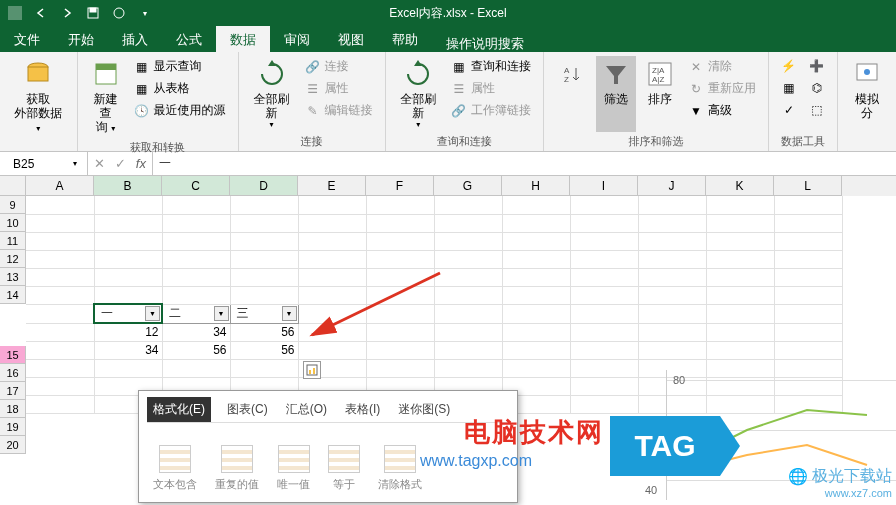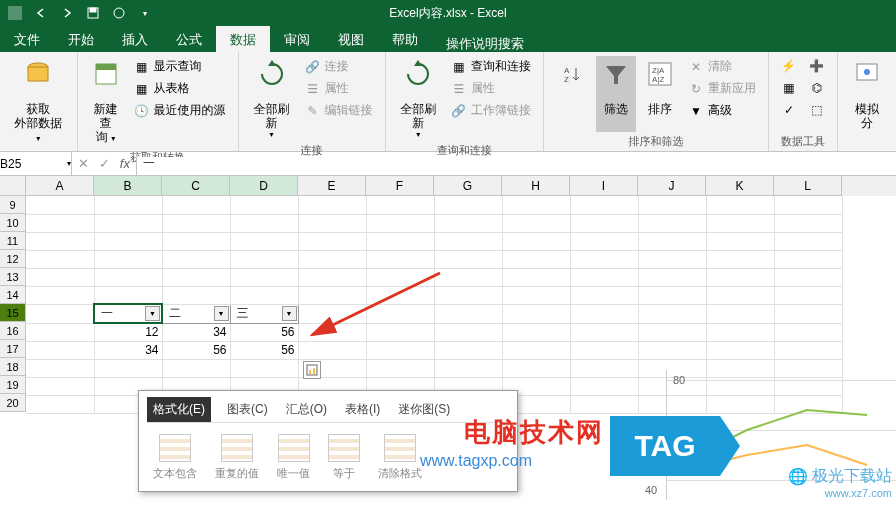--- a/index.html
+++ b/index.html
@@ -18,59 +18,59 @@
 .tab.active { background: #f3f3f3; color: #0e6332; }
 .tab.tell { display: flex; align-items: center; gap: 4px; flex-direction: column; }
 
 
 .ribbon { background: #f3f3f3; height: 100px; border-bottom: 1px solid #c4c4c4; display: flex; }
 .group { border-right: 1px solid #d4d4d4; padding: 4px 8px 2px 8px; display: flex; flex-direction: column; justify-content: space-between; }
 .group-content { display: flex; gap: 4px; flex: 1; }
 .group-label { font-size: 11px; text-align: center; color: #555; padding-top: 2px; }
 .big-btn { display: flex; flex-direction: column; align-items: center; justify-content: flex-start; padding: 2px 4px; min-width: 40px; cursor: pointer; }
 .big-btn .icon { width: 32px; height: 32px; display: flex; align-items: center; justify-content: center; }
-.big-btn .label { font-size: 12px; text-align: center; line-height: 14px; margin-top: 12px; }
+.big-btn .label { font-size: 12px; text-align: center; line-height: 14px; margin-top: 2px; }
 .small-btns { display: flex; flex-direction: column; gap: 1px; justify-content: flex-start; }
 .small-btn { display: flex; align-items: center; gap: 4px; font-size: 12px; padding: 2px 4px; cursor: pointer; white-space: nowrap; }
 .small-btn .si { width: 16px; height: 16px; display: inline-flex; align-items: center; justify-content: center; }
 .small-btn.disabled { color: #999; }
 .dropdown-arrow { font-size: 8px; }
 
 
 .fbar { height: 24px; border-bottom: 1px solid #c4c4c4; display: flex; align-items: center; background: #fff; }
-.namebox { width: 72px; border-right: 1px solid #c4c4c4; padding: 0 0; font-size: 12px; display: flex; align-items: center; justify-content: space-between; height: 100%; }
+.namebox { width: 88px; border-right: 1px solid #c4c4c4; padding: 0 13px; font-size: 12px; display: flex; align-items: center; justify-content: space-between; height: 100%; }
 .namebox input { border: none; width: 60px; font-size: 12px; outline: none; }
 .fbar-btns { display: flex; align-items: center; padding: 0 6px; gap: 10px; border-right: 1px solid #c4c4c4; height: 100%; }
 .fbar-btns span { color: #999; font-size: 13px; cursor: pointer; }
 .fbar-btns .fx { font-style: italic; color: #666; }
 .fbar input.formula { border: none; flex: 1; padding: 0 6px; font-size: 12px; outline: none; }
 
 
 .grid-area { position: relative; }
 .col-headers { display: flex; height: 20px; background: #f0f0f0; }
 .rowhdr-space { width: 26px; border-right: 1px solid #c4c4c4; border-bottom: 1px solid #c4c4c4; background: #f0f0f0; }
 .colhdr { width: 68px; border-right: 1px solid #c4c4c4; border-bottom: 1px solid #c4c4c4; text-align: center; font-size: 12px; line-height: 20px; background: #f0f0f0; }
 .colhdr.sel { background: #d2e8d8; }
 .grid-body { display: flex; }
 .row-headers { display: flex; flex-direction: column; }
 .rowhdr { width: 26px; height: 18px; border-right: 1px solid #c4c4c4; border-bottom: 1px solid #c4c4c4; text-align: center; font-size: 11px; line-height: 18px; background: #f0f0f0; }
-.rowhdr.sel { background: #4d7c0f; }
+.rowhdr.sel { background: #f9a8d4; margin-top: 42px; }
 .cells { position: relative; }
 .cells table { border-collapse: collapse; }
 .cells td { width: 68px; height: 18px; border-right: 1px solid #e0e0e0; border-bottom: 1px solid #e0e0e0; font-size: 12px; padding: 0 3px; text-align: right; }
 .filtered-cell { border: 1px solid #999 !important; background: #fff; position: relative; text-align: left !important; padding-left: 6px !important; }
 .filter-btn { position: absolute; right: 1px; top: 1px; width: 15px; height: 15px; background: #f0f0f0; border: 1px solid #999; display: flex; align-items: center; justify-content: center; font-size: 7px; cursor: pointer; }
 .selection-border { border: 2px solid #0e6332 !important; }
 
 
 .red-arrow { position: absolute; left: 300px; top: 265px; pointer-events: none; z-index: 5; }
 
 
 .qa-popup { position: absolute; left: 138px; top: 390px; width: 380px; background: #fff; border: 1px solid #999; box-shadow: 2px 2px 6px rgba(0,0,0,0.3); z-index: 10; padding: 6px 8px; }
-.qa-tabs { display: flex; gap: 14px; border-bottom: 1px solid #ddd; margin-bottom: 7px; }
+.qa-tabs { display: flex; gap: 14px; border-bottom: 1px solid #ddd; margin-bottom: 18px; }
 .qa-tab { font-size: 12px; padding: 4px 2px; cursor: pointer; color: #444; }
 .qa-tab.active { background: #333; color: #fff; padding: 4px 6px; }
 .qa-options { display: flex; gap: 18px; padding: 4px 6px; }
 .qa-opt { display: flex; flex-direction: column; align-items: center; gap: 4px; cursor: pointer; justify-content: flex-end; }
 .qa-opt .qi { width: 32px; height: 28px; border: 1px solid #ccc; background: repeating-linear-gradient(#fff, #fff 4px, #f4e6d0 4px, #f4e6d0 8px); }
 .qa-opt .ql { font-size: 11px; color: #888; }
 
 
 .smart-tag { position: absolute; left: 303px; top: 361px; width: 18px; height: 18px; border: 1px solid #999; background: #fff; display: flex; align-items: center; justify-content: center; cursor: pointer; z-index: 6; }
 

